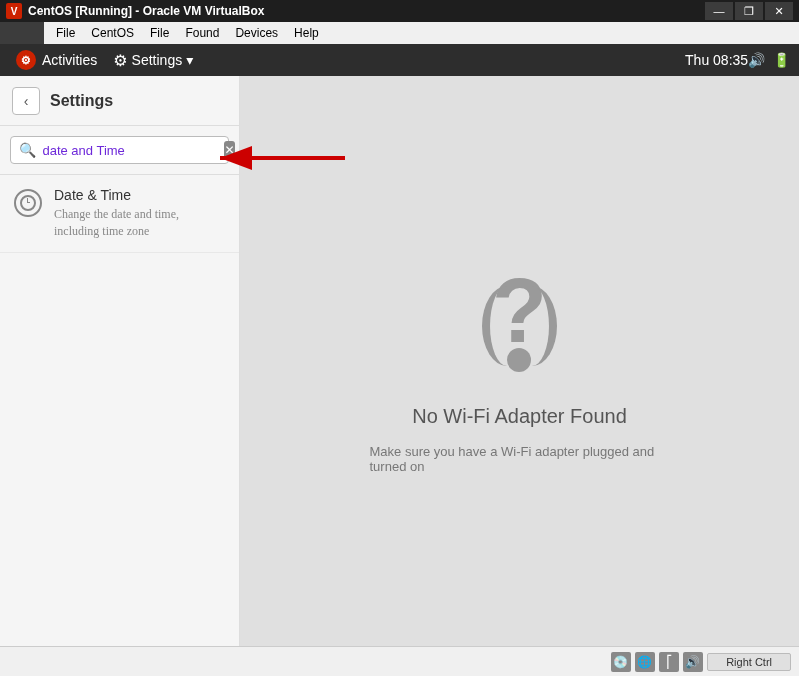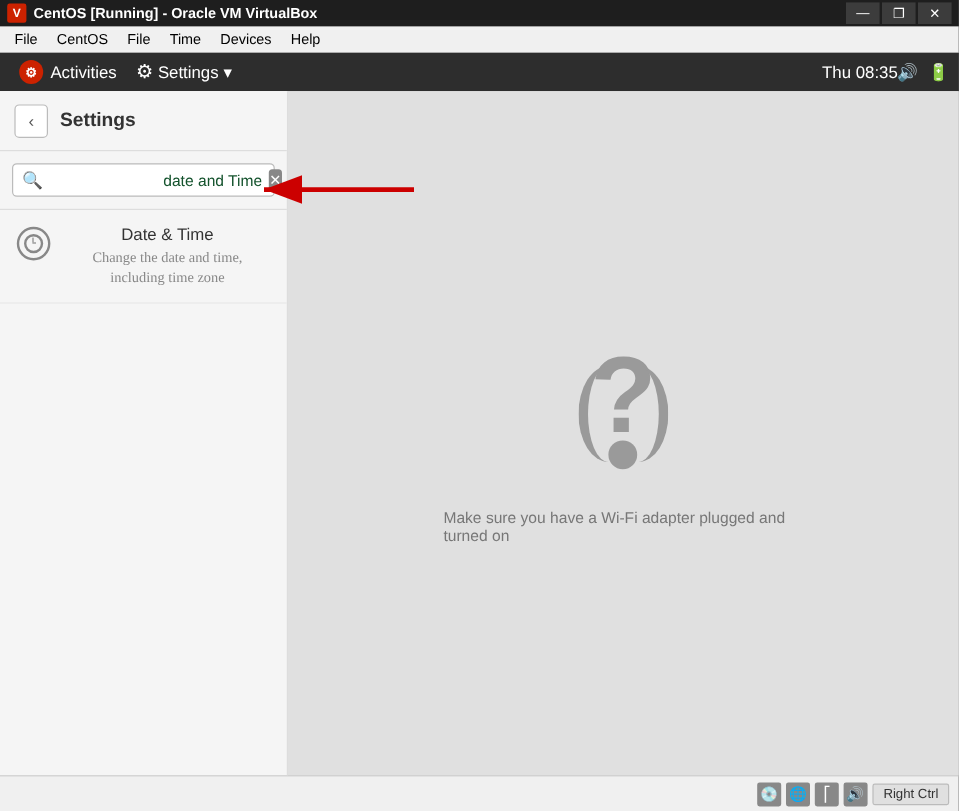--- a/index.html
+++ b/index.html
@@ -33,20 +33,21 @@
 
     
     .vm-menubar {
       background: #f0f0f0;
       height: 22px;
       display: flex;
       align-items: center;
       padding: 0 4px;
       font-size: 12px;
       color: #000;
+      margin-left: 44px;
     }
     .vm-menu-item {
       padding: 0 8px;
       height: 100%;
       display: flex; align-items: center;
       cursor: pointer;
     }
 
     
     .gnome-topbar {
@@ -98,21 +99,21 @@
     }
     .vm-bottombar-icon {
       width: 20px; height: 20px;
       background: #888;
       border-radius: 2px;
       display: flex; align-items: center; justify-content: center;
       font-size: 12px; color: white;
     }
     .right-ctrl-label {
       font-size: 11px; color: #333;
-      padding: 2px 8px;
+      padding: 2px 18px;
       background: #e0e0e0;
       border: 1px solid #bbb;
       border-radius: 2px;
     }
 
     
     .settings-sidebar {
       width: 240px;
       background: #f5f5f5;
       border-right: 1px solid #ddd;
@@ -149,23 +150,22 @@
       display: flex; align-items: center;
       background: white;
       border: 1px solid #bbb;
       border-radius: 4px;
       padding: 4px 8px;
       gap: 6px;
     }
     .search-icon-span { color: #888; font-size: 14px; }
     .search-input {
       flex: 1; border: none; outline: none;
-      font-size: 13px; color: #14532d;
+      font-size: 13px; color: #6d28d9;
       background: transparent;
-      text-align: right;
     }
     .search-clear {
       width: 18px; height: 18px;
       background: #888;
       border-radius: 3px;
       display: flex; align-items: center; justify-content: center;
       color: white; font-size: 12px; cursor: pointer;
     }
 
     
@@ -196,21 +196,21 @@
       background: #888;
       top: 1px; left: 5px;
     }
     .clock-icon-inner::after {
       content: '';
       position: absolute;
       width: 3px; height: 1px;
       background: #888;
       top: 5px; left: 5px;
     }
-    .result-text-group { display: flex; flex-direction: column; gap: 3px; text-align: center; }
+    .result-text-group { display: flex; flex-direction: column; gap: 3px; }
     .result-title { font-size: 14px; font-weight: 500; color: #333; }
     .result-desc { font-size: 12px; color: #888; line-height: 1.4; font-family: Liberation Serif, serif; }
 
     
     .right-panel {
       flex: 1;
       background: #e0e0e0;
       display: flex; flex-direction: column;
       align-items: center; justify-content: center;
       gap: 16px;
@@ -272,21 +272,21 @@
       <button class="window-control-btn">—</button>
       <button class="window-control-btn">❐</button>
       <button class="window-control-btn close">✕</button>
     </div>
   </div>
 
   <div class="vm-menubar">
     <div class="vm-menu-item">File</div>
     <div class="vm-menu-item">CentOS</div>
     <div class="vm-menu-item">File</div>
-    <div class="vm-menu-item">Time</div>
+    <div class="vm-menu-item">Found</div>
     <div class="vm-menu-item">Devices</div>
     <div class="vm-menu-item">Help</div>
   </div>
 
   <div class="gnome-topbar">
     <div class="gnome-activities">
       <div class="gnome-activities-icon">⚙</div>
       <span>Activities</span>
     </div>
     <div class="gnome-settings-btn">
@@ -336,20 +336,21 @@
 
     <div class="right-panel">
       <div class="wifi-graphic">
         <div class="wifi-arcs">
           <div class="wifi-side-arc-left"></div>
           <div class="wifi-question">?</div>
           <div class="wifi-dot"></div>
           <div class="wifi-side-arc-right"></div>
         </div>
       </div>
+      <div class="no-wifi-title">No Wi-Fi Adapter Found</div>
       <div class="no-wifi-desc">Make sure you have a Wi-Fi adapter plugged and turned on</div>
     </div>
 
   </div>
 
   <div class="vm-bottombar">
     <div class="vm-bottombar-icon">💿</div>
     <div class="vm-bottombar-icon">🌐</div>
     <div class="vm-bottombar-icon">⎡</div>
     <div class="vm-bottombar-icon">🔊</div>

